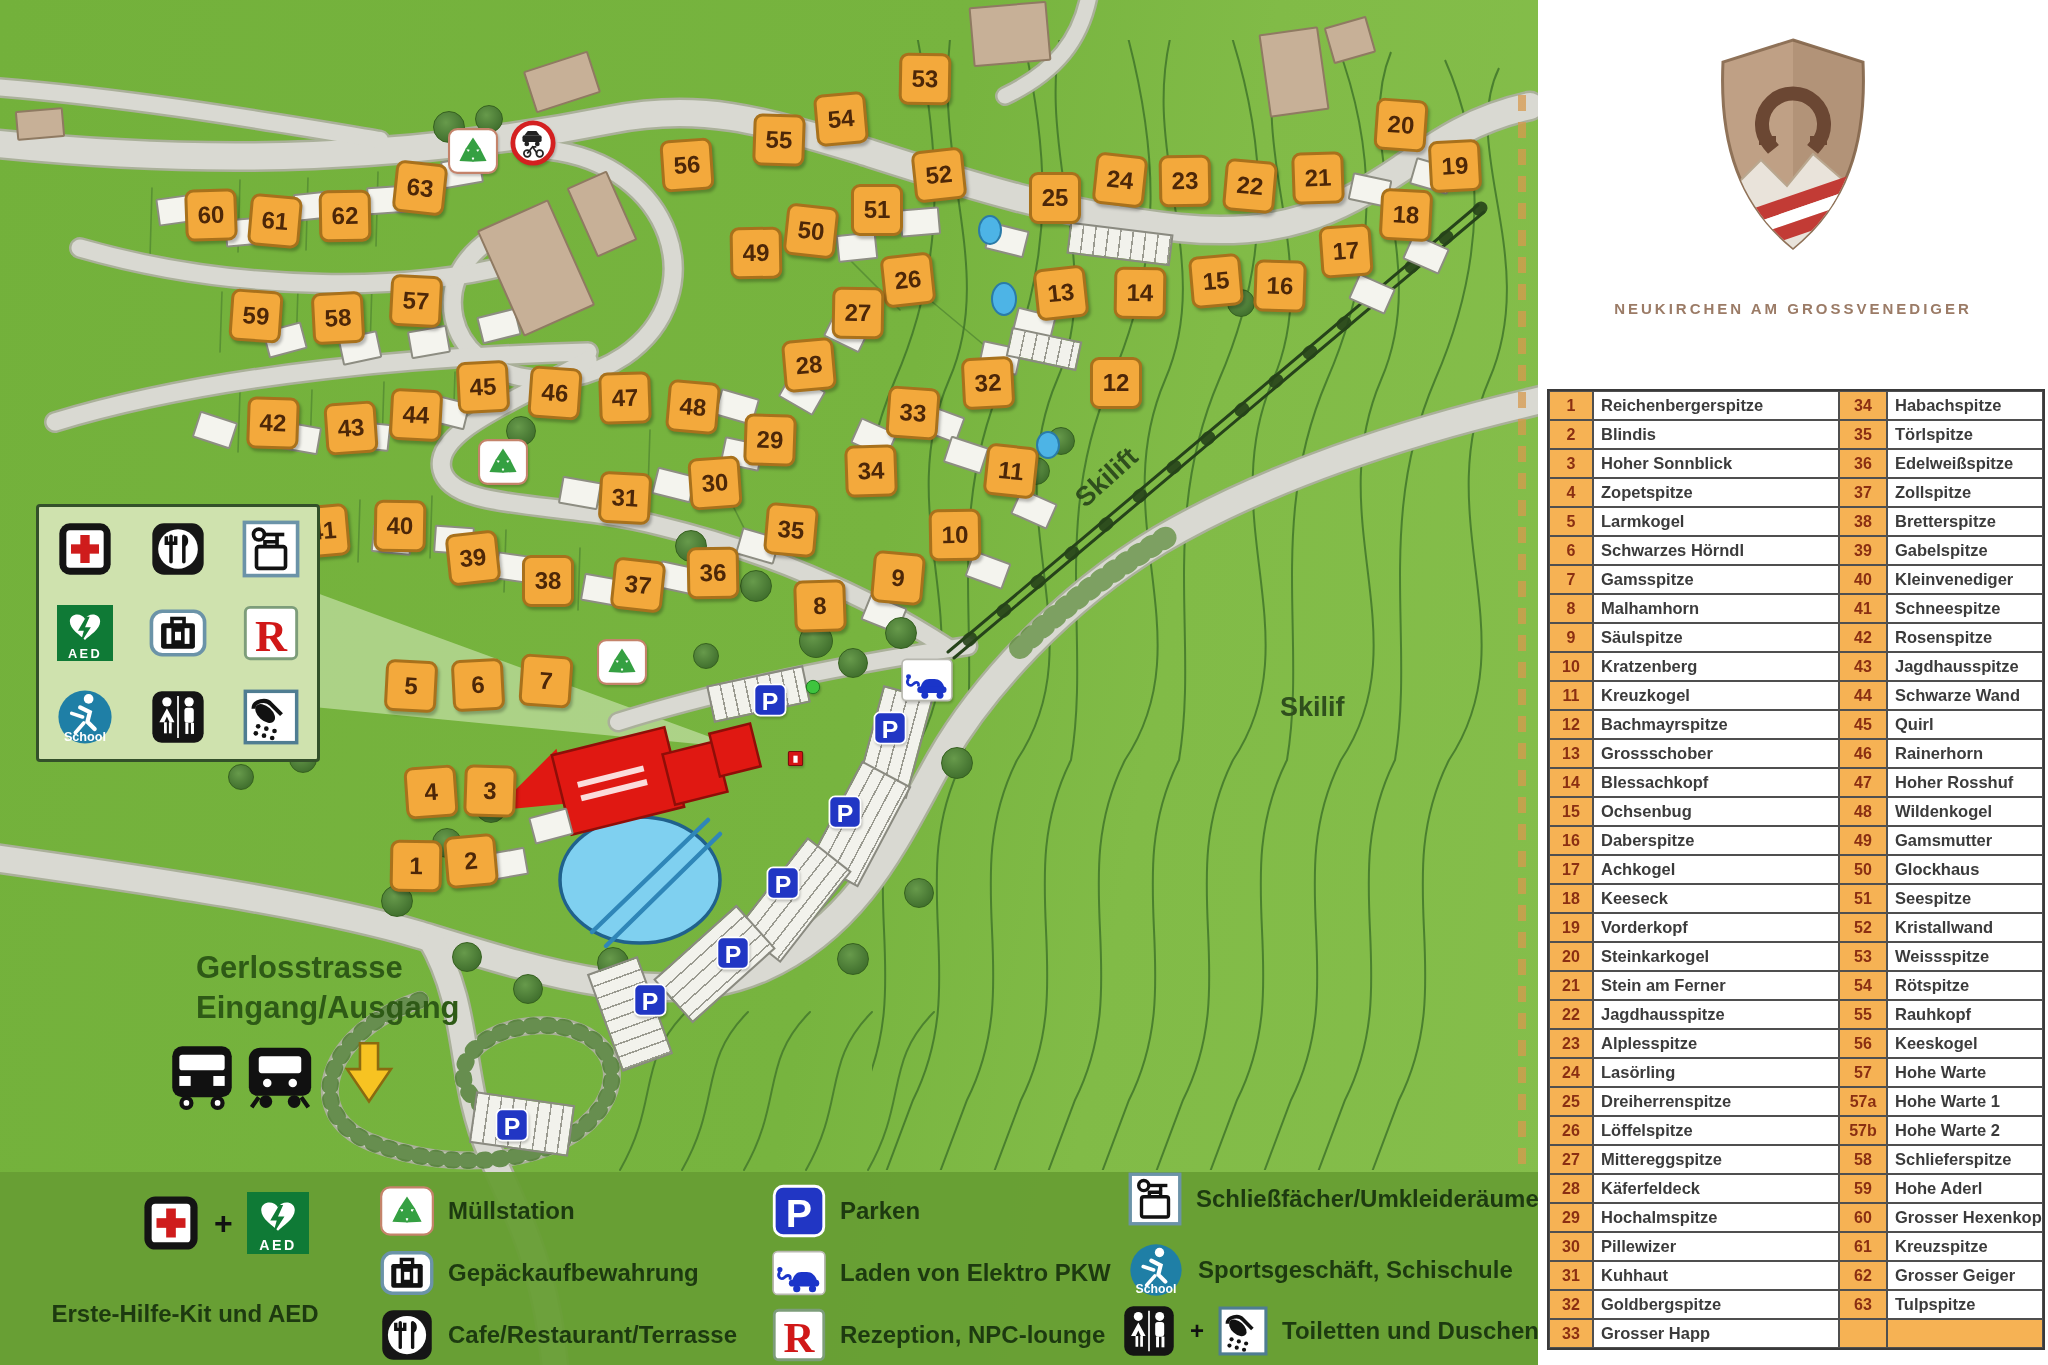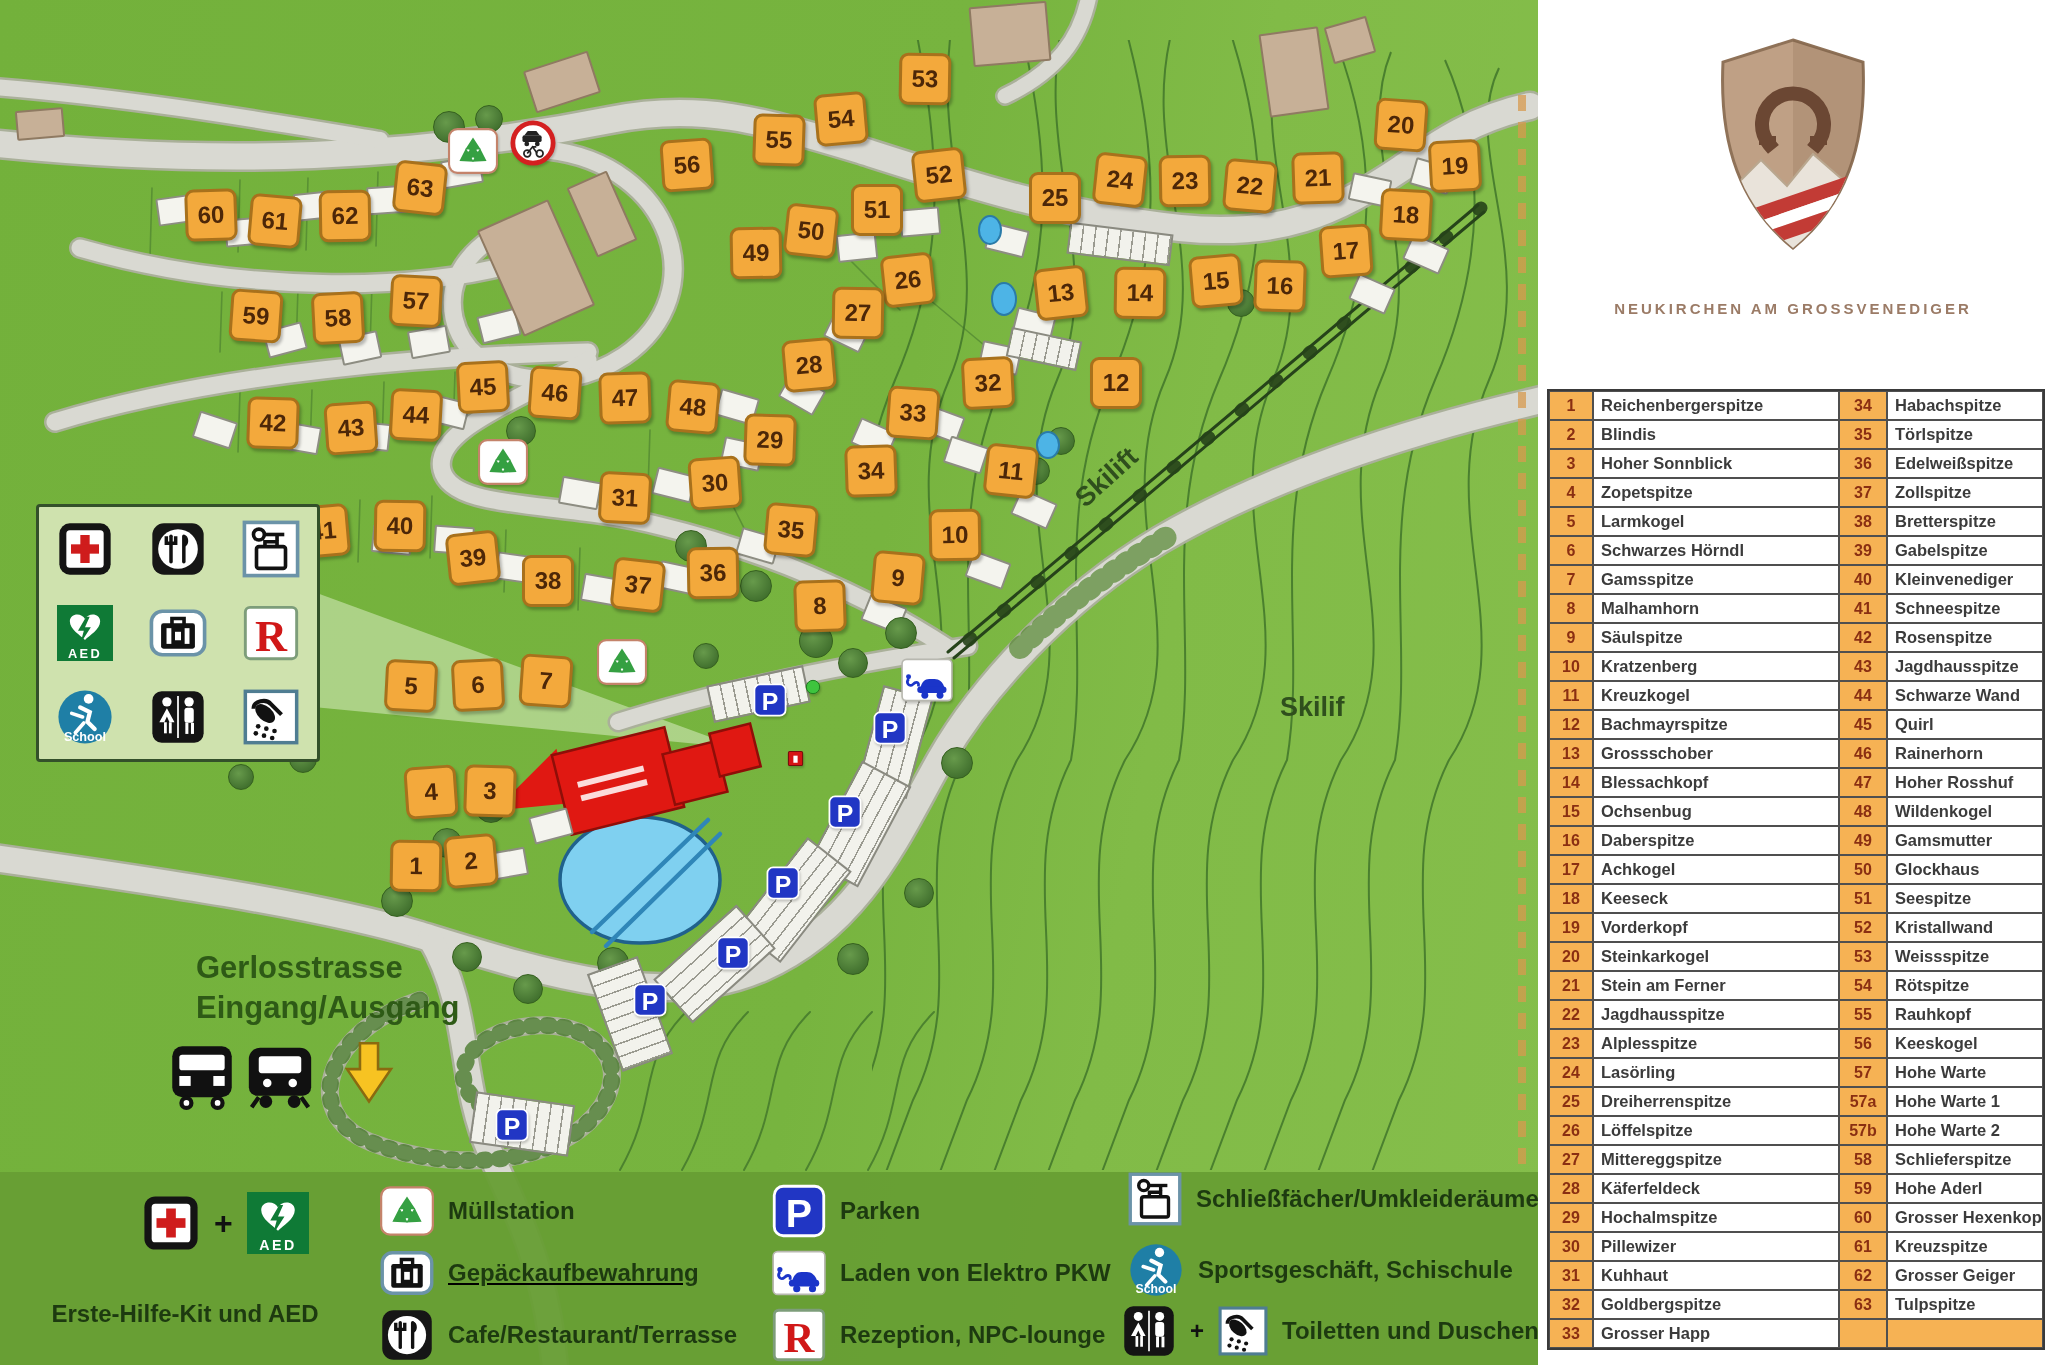--- a/index.html
+++ b/index.html
@@ -516,21 +516,21 @@
         <span><svg width="54" height="54" viewBox="0 0 48 48">
               <rect x="1" y="3" width="46" height="42" rx="8" fill="#fff" stroke="#c4836a" stroke-width="2"></rect>
               <g fill="#35a042" transform="translate(24,26)">
                 <path d="M0,-15 L7.5,-3.5 H3.5 V3.5 H-3.5 V-3.5 H-7.5 Z"></path>
                 <path d="M0,-15 L7.5,-3.5 H3.5 V3.5 H-3.5 V-3.5 H-7.5 Z" transform="rotate(120)"></path>
                 <path d="M0,-15 L7.5,-3.5 H3.5 V3.5 H-3.5 V-3.5 H-7.5 Z" transform="rotate(240)"></path>
               </g>
             </svg></span>
         <span class="leg-label">Müllstation</span>
       </div>
-      <div class="leg-item" style="left:380px;top:74px;text-decoration:underline;">
+      <div class="leg-item" style="left:380px;top:74px;">
         <span><svg width="54" height="54" viewBox="0 0 48 48">
               <rect x="2" y="6" width="44" height="36" rx="9" fill="#fff" stroke="#6b93a8" stroke-width="3"></rect>
               <path d="M19 17v-5h10v5" stroke="#111" stroke-width="3" fill="none"></path>
               <rect x="10" y="16" width="28" height="21" rx="2" fill="#111"></rect>
               <rect x="14.5" y="20" width="4" height="13" fill="#fff"></rect>
               <rect x="29.5" y="20" width="4" height="13" fill="#fff"></rect>
               <rect x="21.5" y="23" width="5" height="7" fill="#fff"></rect>
             </svg></span>
         <span class="leg-label">Gepäckaufbewahrung</span>
       </div>

